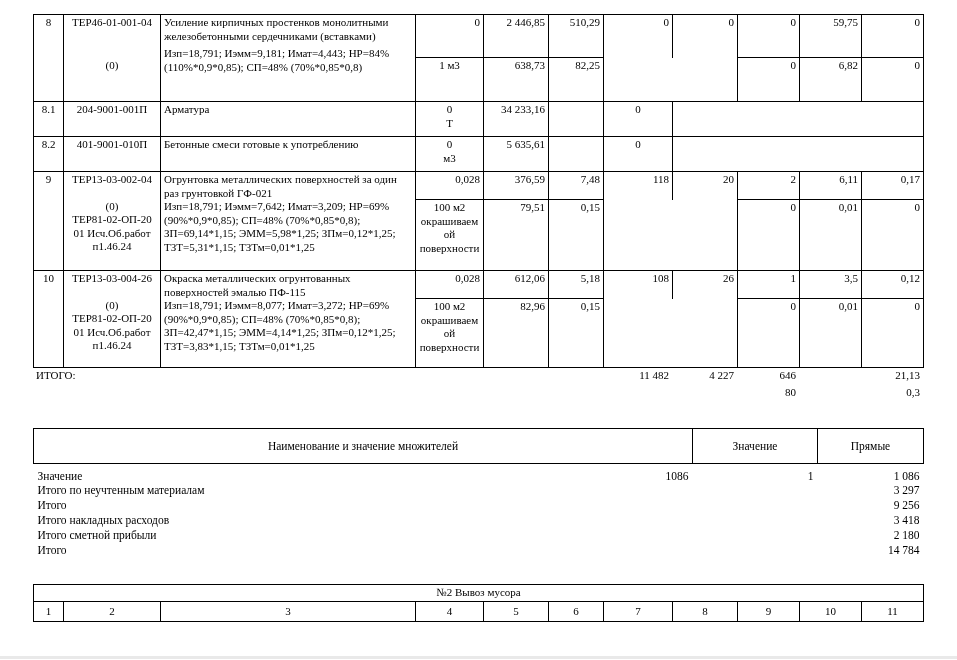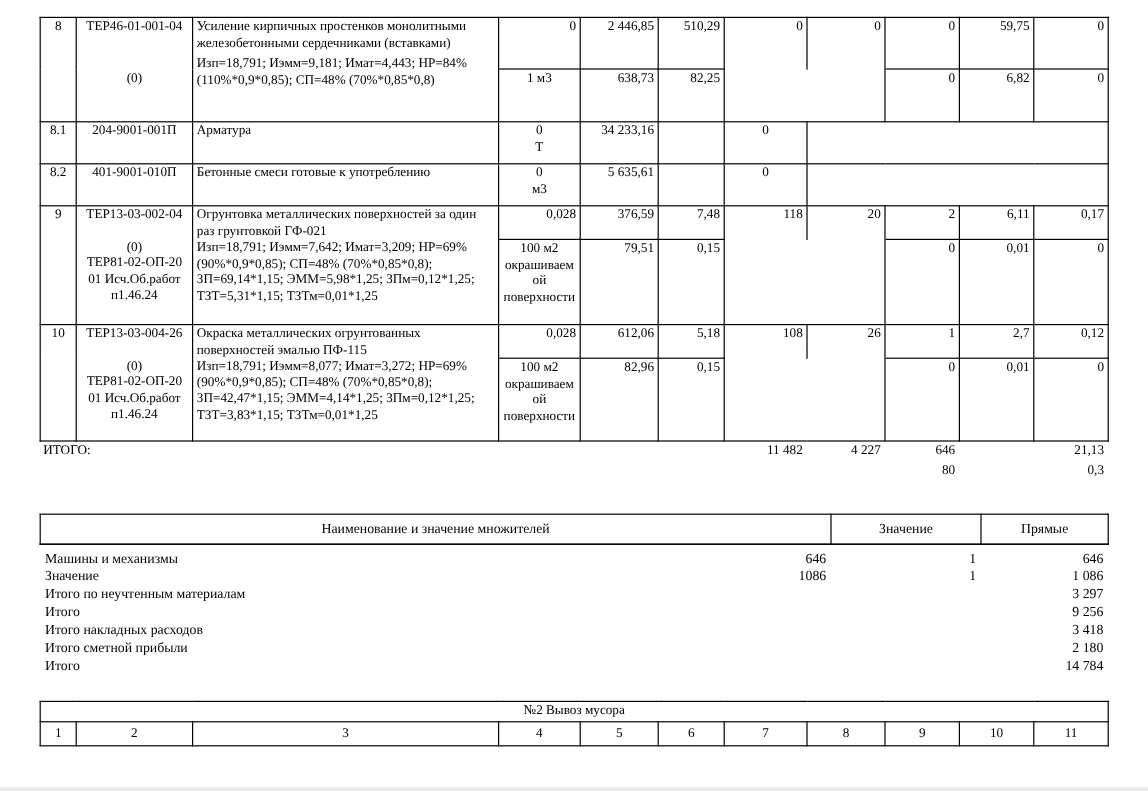--- a/index.html
+++ b/index.html
@@ -27,21 +27,21 @@
   tr.h43{height:43px} tr.h44{height:44px} tr.h35{height:35px}
   tr.h28{height:28px} tr.h71{height:71px} tr.h69{height:69px}
   tr.h17{height:17px}
 
   
   .tot td { border:none; padding:1px 3px; vertical-align:top; }
 
   
   .mult-block { top:428px; }
   .mult { font-size:11.5px; line-height:14px; }
-  .mult th { border:1px solid #000; font-weight:normal; text-align:center; padding:1px 3px; height:25px; vertical-align:middle; }
+  .mult th { border:1px solid #000; font-weight:normal; text-align:center; padding:1px 3px; height:35px; vertical-align:middle; }
   .mult td { border:none; padding:0 4px; height:15px; vertical-align:top; }
   .mult tbody tr:first-child td { padding-top:5px; }
   .flexrow { display:flex; justify-content:space-between; }
 
   
   .garb-block { top:584px; }
   .garb td { border:1px solid #000; text-align:center; padding:1px 2px; vertical-align:middle; }
   .garb tr.title-row td { height:17px; }
   .garb tr.nums-row td { height:20px; }
 
@@ -168,21 +168,21 @@
         <td class="left" rowspan="2">
           <div>Окраска металлических огрунтованных поверхностей эмалью ПФ-115</div>
           <div>Изп=18,791; Иэмм=8,077; Имат=3,272; НР=69% (90%*0,9*0,85); СП=48% (70%*0,85*0,8); ЗП=42,47*1,15; ЭММ=4,14*1,25; ЗПм=0,12*1,25; ТЗТ=3,83*1,15; ТЗТм=0,01*1,25</div>
         </td>
         <td class="num">0,028</td>
         <td class="num">612,06</td>
         <td class="num">5,18</td>
         <td class="num nb">108</td>
         <td class="num nb">26</td>
         <td class="num">1</td>
-        <td class="num">2,7</td>
+        <td class="num">3,5</td>
         <td class="num">0,12</td>
       </tr>
       <tr class="h69">
         <td class="ctr wrapb">100 м2 окрашиваемой поверхности</td>
         <td class="num">82,96</td>
         <td class="num">0,15</td>
         <td class="nt" colspan="2"></td>
         <td class="num">0</td>
         <td class="num">0,01</td>
         <td class="num">0</td>
@@ -239,30 +239,20 @@
         <col style="width:106px">
       </colgroup>
     <thead>
       <tr>
         <th>Наименование и значение множителей</th>
         <th>Значение</th>
         <th>Прямые</th>
       </tr>
     </thead>
     <tbody>
-      <tr>
-        <td>
-            <div class="flexrow">
-              <span>Машины и механизмы</span>
-              <span>646</span>
-            </div>
-          </td>
-        <td class="num">1</td>
-        <td class="num">646</td>
-      </tr>
       <tr>
         <td>
             <div class="flexrow">
               <span>Значение</span>
               <span>1086</span>
             </div>
           </td>
         <td class="num">1</td>
         <td class="num">1 086</td>
       </tr>

